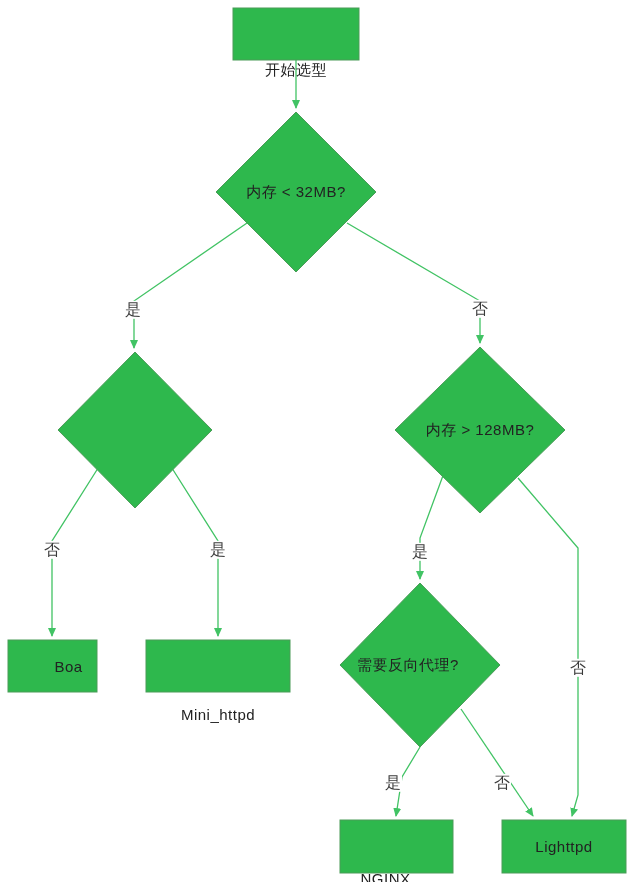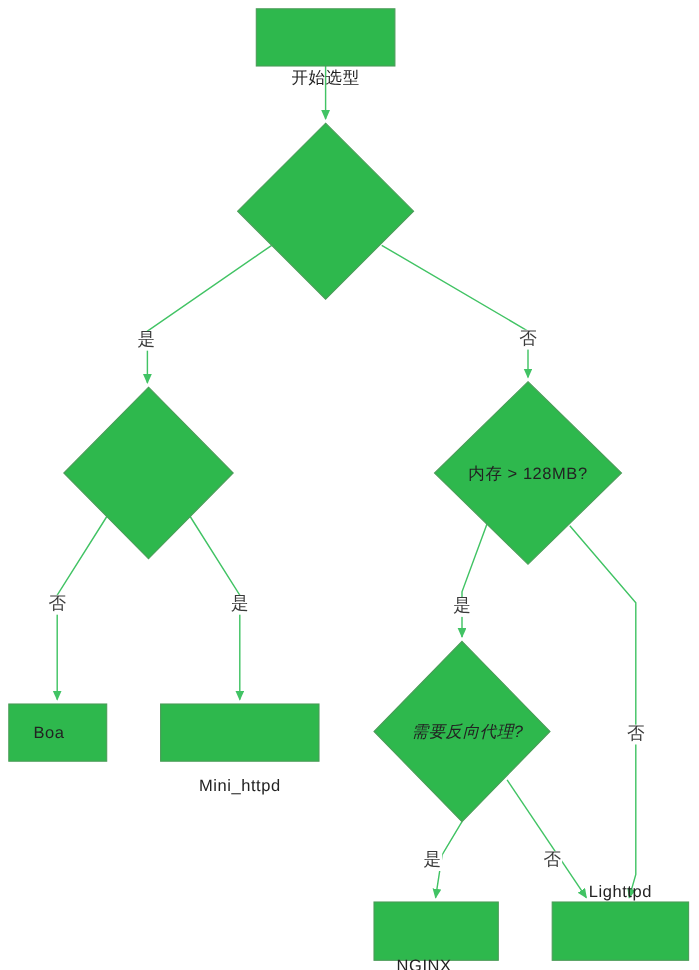--- a/index.html
+++ b/index.html
@@ -86,26 +86,27 @@
     <polygon class="shape" points="135,352 212,430 135,508 58,430"></polygon>
     <polygon class="shape" points="480,347 565,430 480,513 395,430"></polygon>
     <polygon class="shape" points="420,583 500,665 420,747 340,665"></polygon>
     <rect class="shape" x="8" y="640" width="89" height="52"></rect>
     <rect class="shape" x="146" y="640" width="144" height="52"></rect>
     <rect class="shape" x="340" y="820" width="113" height="53"></rect>
     <rect class="shape" x="502" y="820" width="124" height="53"></rect>
   </svg>
 
   <div class="node-label" style="left:233px; top:8px;  width:126px; height:52px;margin-top:36px;">开始选型</div>
+  <div class="node-label" style="left:216px; top:165px; width:160px; height:54px;">内存 &lt; 32MB?</div>
   <div class="node-label" style="left:395px; top:403px; width:170px; height:54px;text-align:right;">内存 &gt; 128MB?</div>
-  <div class="node-label" style="left:345px; top:638px; width:160px; height:54px;font-style:italic;">需要反向代理?</div>
-  <div class="node-label" style="left:0;   top:640px; width:89px;  height:52px;border-radius:19px;">Boa</div>
+  <div class="node-label" style="left:328px; top:638px; width:160px; height:54px;">需要反向代理?</div>
+  <div class="node-label" style="left:24px;   top:640px; width:89px;  height:52px;border-radius:19px;">Boa</div>
   <div class="node-label" style="left:146px; top:640px; width:144px; height:52px;margin-top:48px;">Mini_httpd</div>
   <div class="node-label" style="left:340px; top:820px; width:91px; height:53px;margin-top:32px;">NGINX</div>
-  <div class="node-label" style="left:502px; top:784px; width:124px; height:53px;">Lighttpd</div>
+  <div class="node-label" style="left:502px; top:820px; width:124px; height:53px;">Lighttpd</div>
 
   <div class="edge-label" style="left:133px; top:310px;">是</div>
   <div class="edge-label" style="left:480px; top:309px;">否</div>
   <div class="edge-label" style="left:52px;  top:550px;">否</div>
   <div class="edge-label" style="left:218px; top:550px;">是</div>
   <div class="edge-label" style="left:420px; top:552px;">是</div>
   <div class="edge-label" style="left:578px; top:668px;">否</div>
   <div class="edge-label" style="left:393px; top:783px;">是</div>
   <div class="edge-label" style="left:502px; top:783px;">否</div>
 

